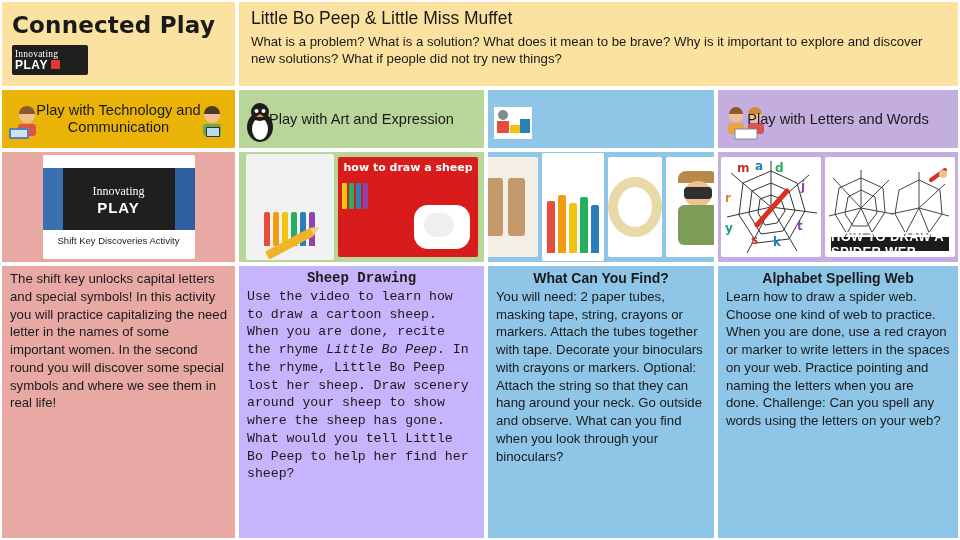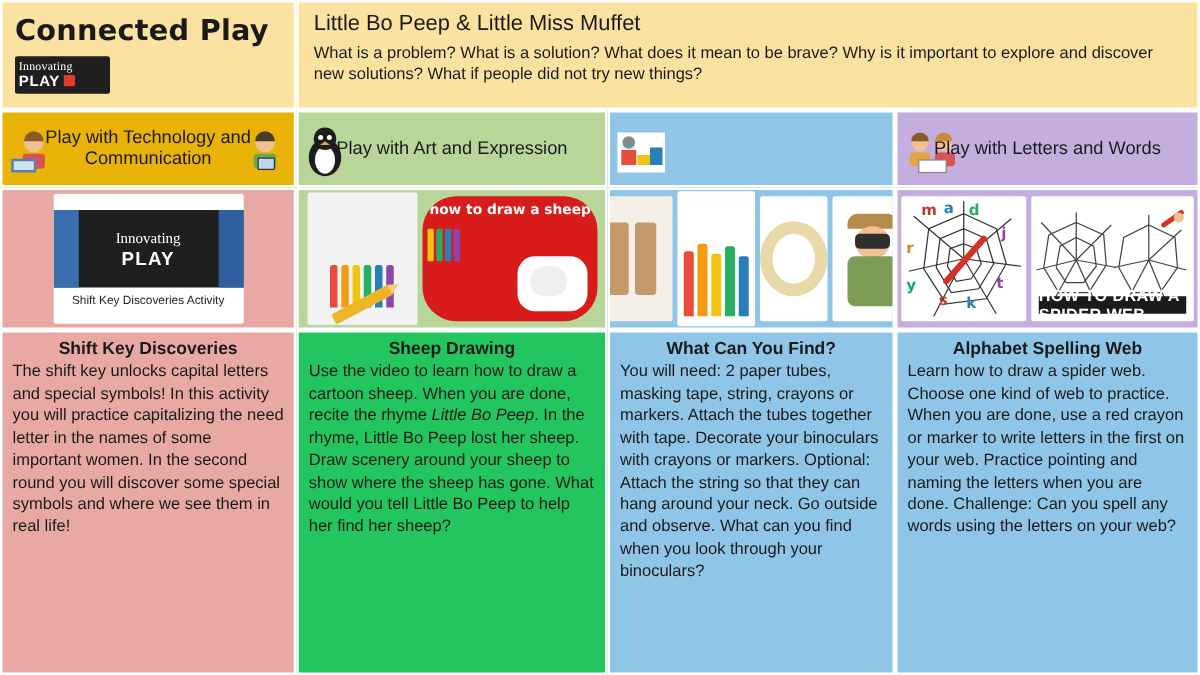--- a/index.html
+++ b/index.html
@@ -176,21 +176,21 @@
   }
   .act-body em { font-style: italic; }
 
   
   .c-tech-cat { background: #eab308; }
   .c-tech-med { background: #e8a9a4; }
   .c-tech-txt { background: #e8a9a4; }
 
   .c-art-cat { background: #b8d59a; }
   .c-art-med { background: #b8d59a; }
-  .c-art-txt { background: #22c55e; }
+  .c-art-txt { background: #c4b5fd; font-family: Liberation Mono, monospace; }
 
   .c-build-cat { background: #8fc6e8; }
   .c-build-med { background: #8fc6e8; }
   .c-build-txt { background: #8fc6e8; }
 
   .c-word-cat { background: #c4aee0; }
   .c-word-med { background: #c4aee0; }
   .c-word-txt { background: #8fc6e8; }
 
   
@@ -271,21 +271,21 @@
     border-left: 9px solid #f6d08a;
     border-top: 4.5px solid transparent;
     border-bottom: 4.5px solid transparent;
   }
 
   
   .tb-sheep {
     width: 140px; height: 100px;
     background: #d81c1c;
     position: relative;
-    display: flex; align-items: center; justify-content: center; border-radius: 27px;
+    display: flex; align-items: center; justify-content: center;
   }
   .tb-sheep .hdr {
     position: absolute; top: 5px; left: 6px;
     color: #fff; font-size: 11px; font-weight: bold;
     text-align: left; line-height: 12px;
     font-family: "DejaVu Sans", sans-serif;
   }
   .tb-sheep .sheep {
     position: absolute; right: 8px; bottom: 8px;
     width: 56px; height: 44px; background: #fff; border-radius: 14px;
@@ -409,21 +409,20 @@
             <span class="wordmark">
               <span class="w1">Innovating</span><br>
               <span class="w2">PLAY</span>
             </span>
           </div>
           <div class="cap">Shift Key Discoveries Activity</div>
         </div>
       </div>
 
       <div class="cell text-cell c-tech-txt">
-        <div class="act-title">Shift Key Discoveries</div>
         <div class="act-body">The shift key unlocks capital letters and special symbols! In this activity you will practice capitalizing the need letter in the names of some important women. In the second round you will discover some special symbols and where we see them in real life!</div>
       </div>
     </div>
 
     <div class="col col-1">
       <div class="cell cat-cell c-art-cat">
         <span class="cat-icon left">
           <svg width="36" height="42" viewBox="0 0 36 42">
             <ellipse cx="18" cy="26" rx="13" ry="15" fill="#1d1d1d"></ellipse>
             <ellipse cx="18" cy="28" rx="8" ry="11" fill="#ffffff"></ellipse>
@@ -576,18 +575,18 @@
             </g>
             <path d="M104 16 L118 6" stroke="#d93025" stroke-width="4" stroke-linecap="round"></path>
             <circle cx="116" cy="10" r="4" fill="#f0c091"></circle>
           </svg>
           <span class="bnd">HOW TO DRAW A SPIDER WEB</span>
         </div>
       </div>
 
       <div class="cell text-cell c-word-txt">
         <div class="act-title">Alphabet Spelling Web</div>
-        <div class="act-body">Learn how to draw a spider web. Choose one kind of web to practice. When you are done, use a red crayon or marker to write letters in the first on your web. Practice pointing and naming the letters when you are done. Challenge: Can you spell any words using the letters on your web?</div>
+        <div class="act-body">Learn how to draw a spider web. Choose one kind of web to practice. When you are done, use a red crayon or marker to write letters in the spaces on your web. Practice pointing and naming the letters when you are done. Challenge: Can you spell any words using the letters on your web?</div>
       </div>
     </div>
 
   </div>
 </div>
 
 </body></html>

